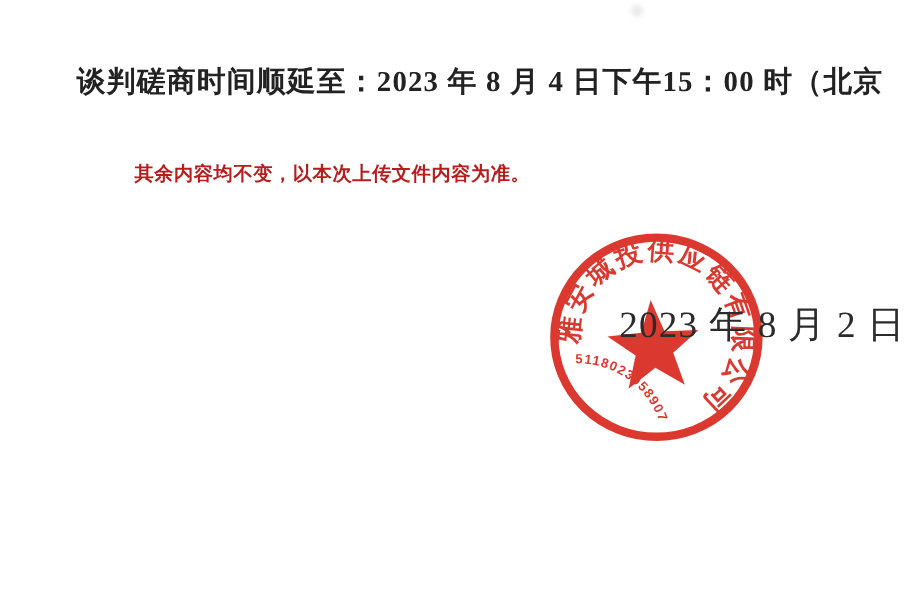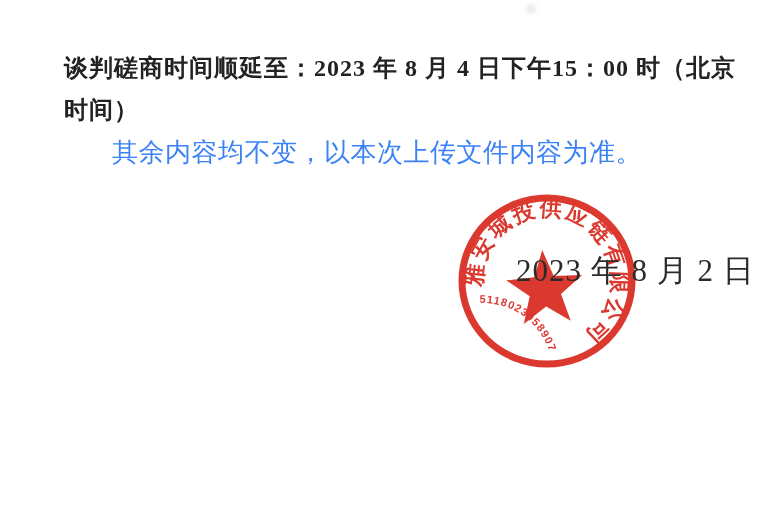--- a/index.html
+++ b/index.html
@@ -13,21 +13,21 @@
   }
   .scan-dot{
     position:absolute;left:526px;top:4px;width:10px;height:10px;
     border-radius:50%;background:#d9d9d9;filter:blur(2px);opacity:.55;
   }
   .line{
     position:absolute;margin:0;white-space:nowrap;color:#282828;z-index:2;
   }
   .l1{left:64px;top:52px;font-size:24px;font-weight:700;letter-spacing:1px;color:#222;}
   .l2{left:64px;top:94px;font-size:24px;font-weight:700;letter-spacing:1px;color:#222;}
-  .l3{left:112px;top:135px;font-size:26px;letter-spacing:0.5px;color:#3b82f6;}
+  .l3{left:112px;top:135px;font-size:16px;letter-spacing:0.5px;color:#b91c1c;font-weight:bold;}
   .l4{left:350px;top:211px;font-size:23px;letter-spacing:0.5px;color:#2b2b2b;}
   .l5{left:516px;top:250px;font-size:31px;letter-spacing:1px;color:#2b2b2b;}
   .seal{
     position:absolute;left:455px;top:192px;width:184px;height:180px;
     z-index:1;opacity:0.92;
   }
   .seal-ring{fill:none;stroke:#d9291e;stroke-width:7;}
   .seal-star{fill:#d9291e;}
   .seal-name{
     font-family:"Liberation Sans","DejaVu Sans",sans-serif;
@@ -39,21 +39,20 @@
   }
 </style>
 </head>
 <body>
 
 <div class="page">
 
   <div class="scan-dot"></div>
 
   <p class="line l1">谈判磋商时间顺延至：2023 年 8 月 4 日下午15：00 时（北京</p>
-  <p class="line l2">时间）</p>
   <p class="line l3">其余内容均不变，以本次上传文件内容为准。</p>
   <p class="line l5">2023 年 8 月 2 日</p>
 
   <svg class="seal" viewBox="0 0 184 180" aria-hidden="true">
     <defs>
       <path id="sealNameArc" d="M 27.25 94.7 A 65 65 0 1 1 121.5 146.9" fill="none"></path>
       <path id="sealSerialArc" d="M 24.5 110.9 A 71 71 0 0 1 94.5 160" fill="none"></path>
     </defs>
 
     <ellipse class="seal-ring" cx="92" cy="89" rx="85" ry="83"></ellipse>

